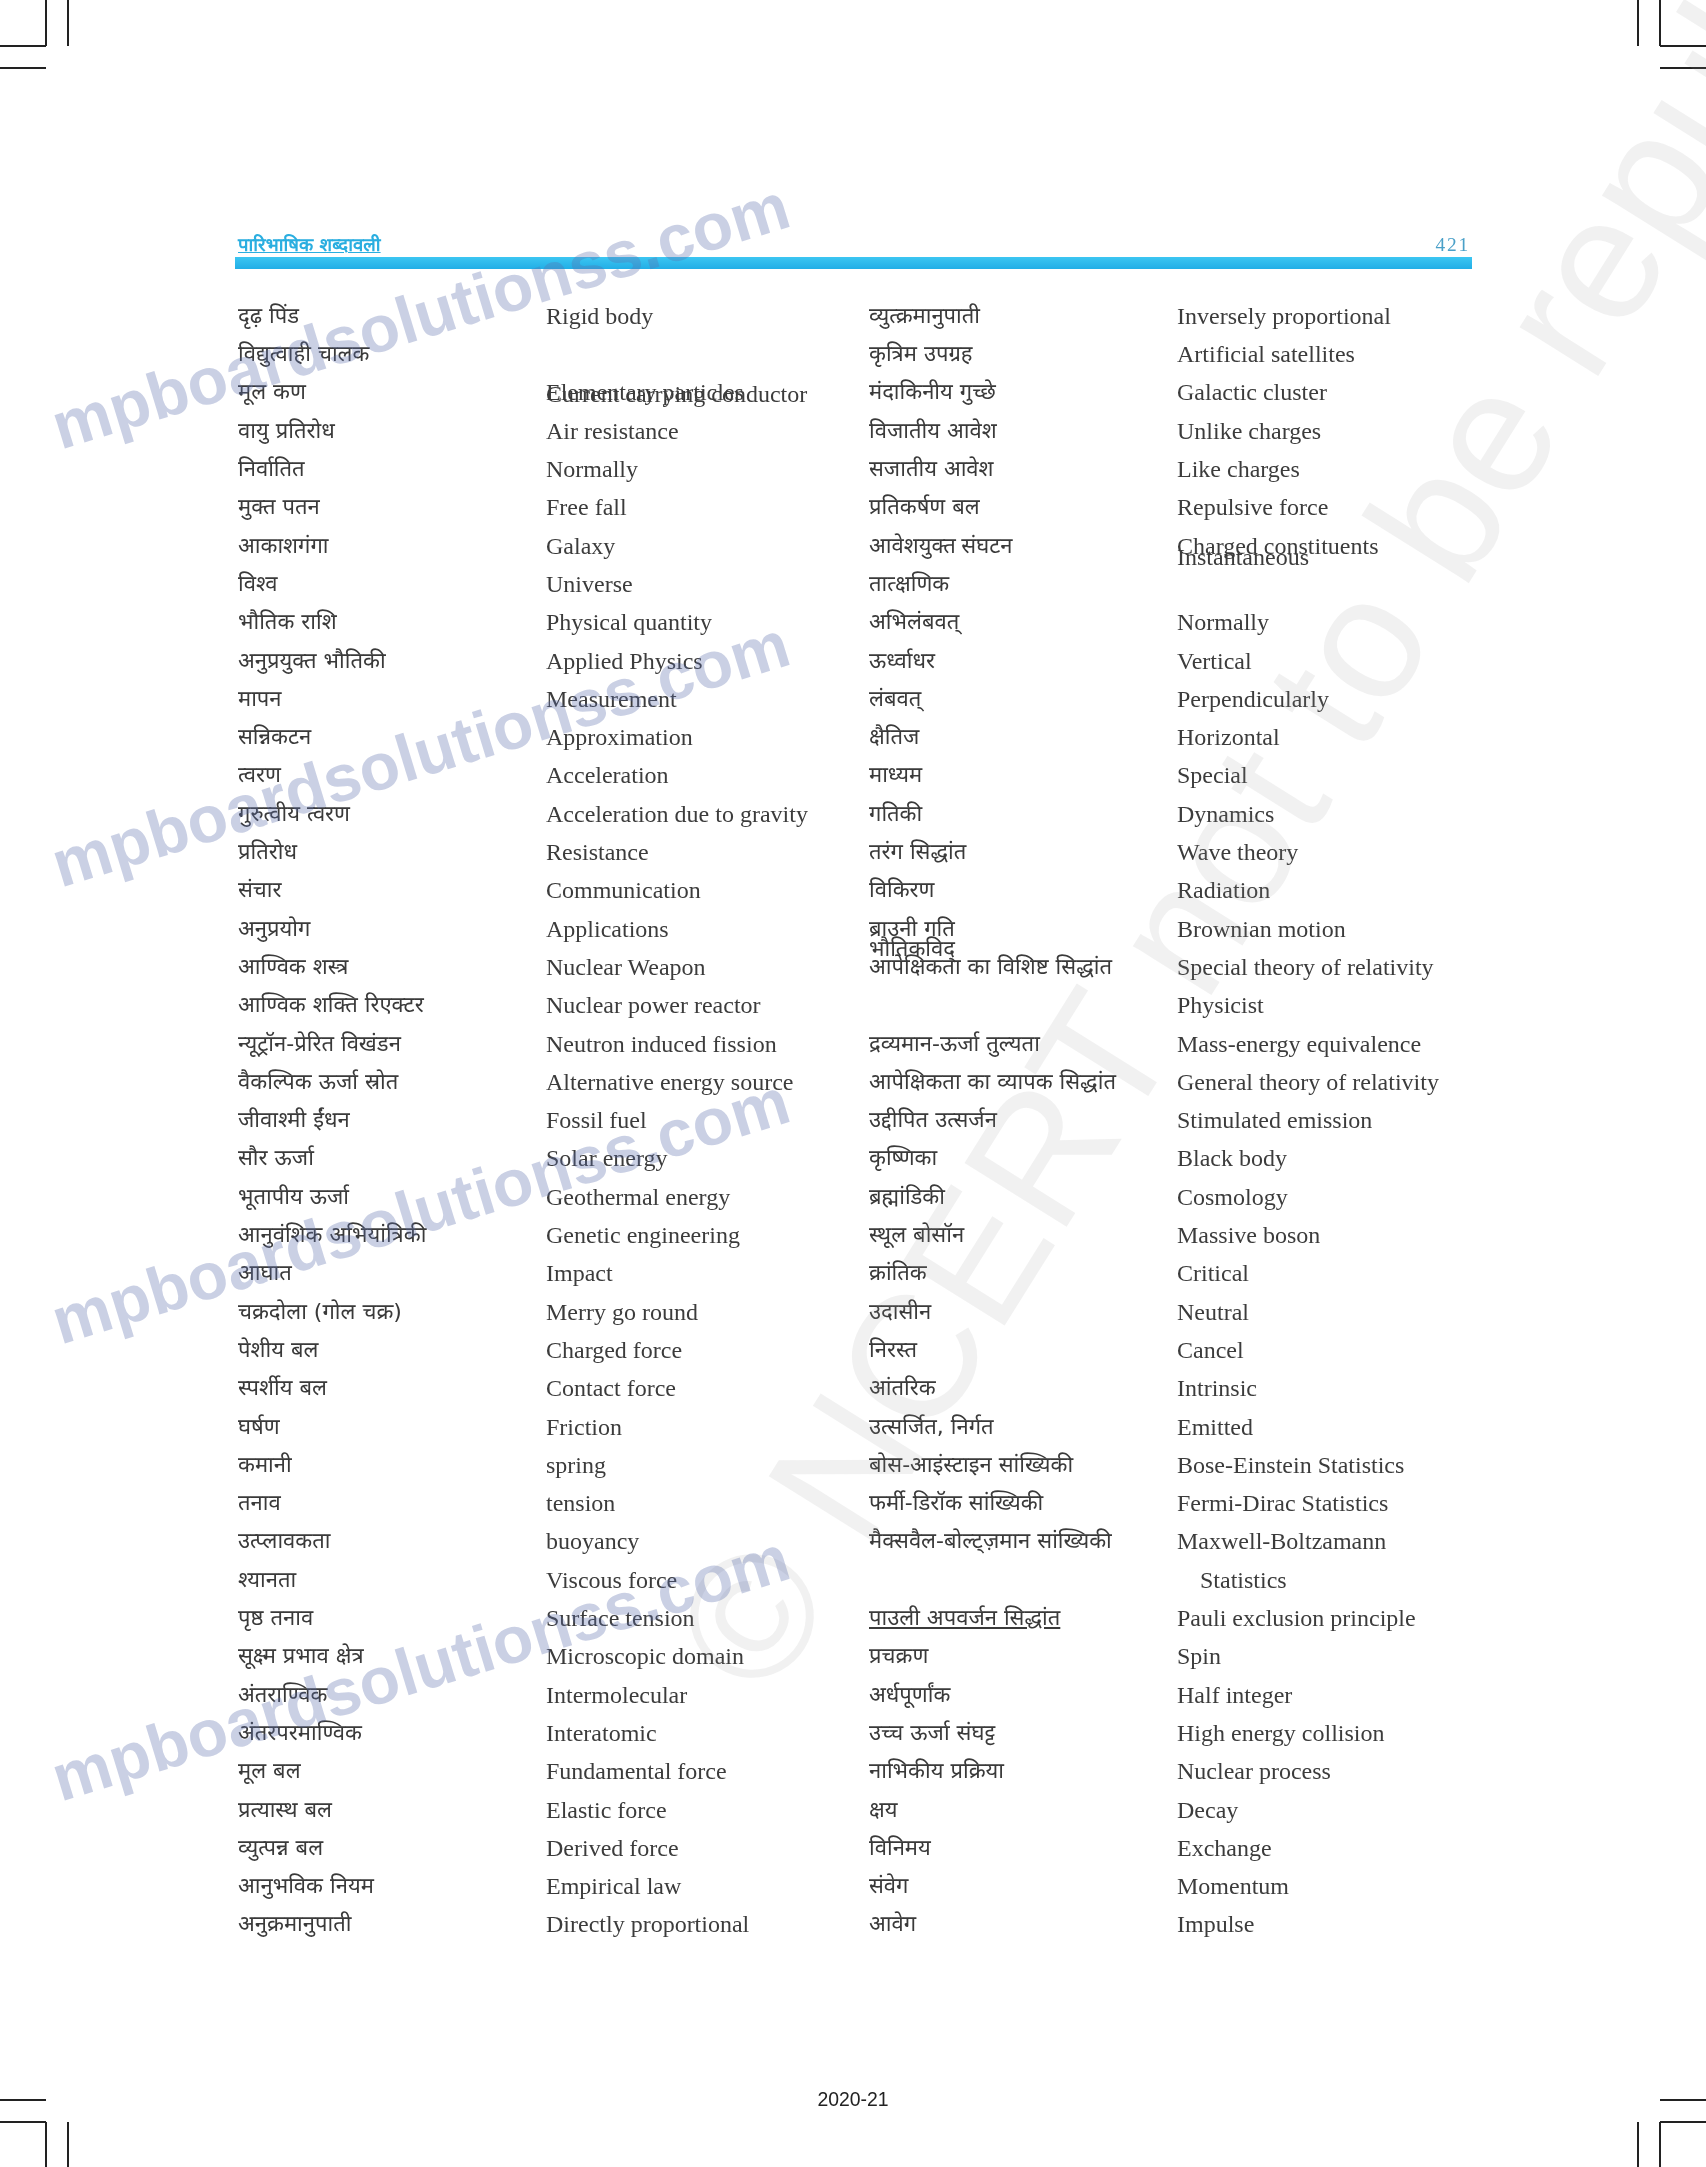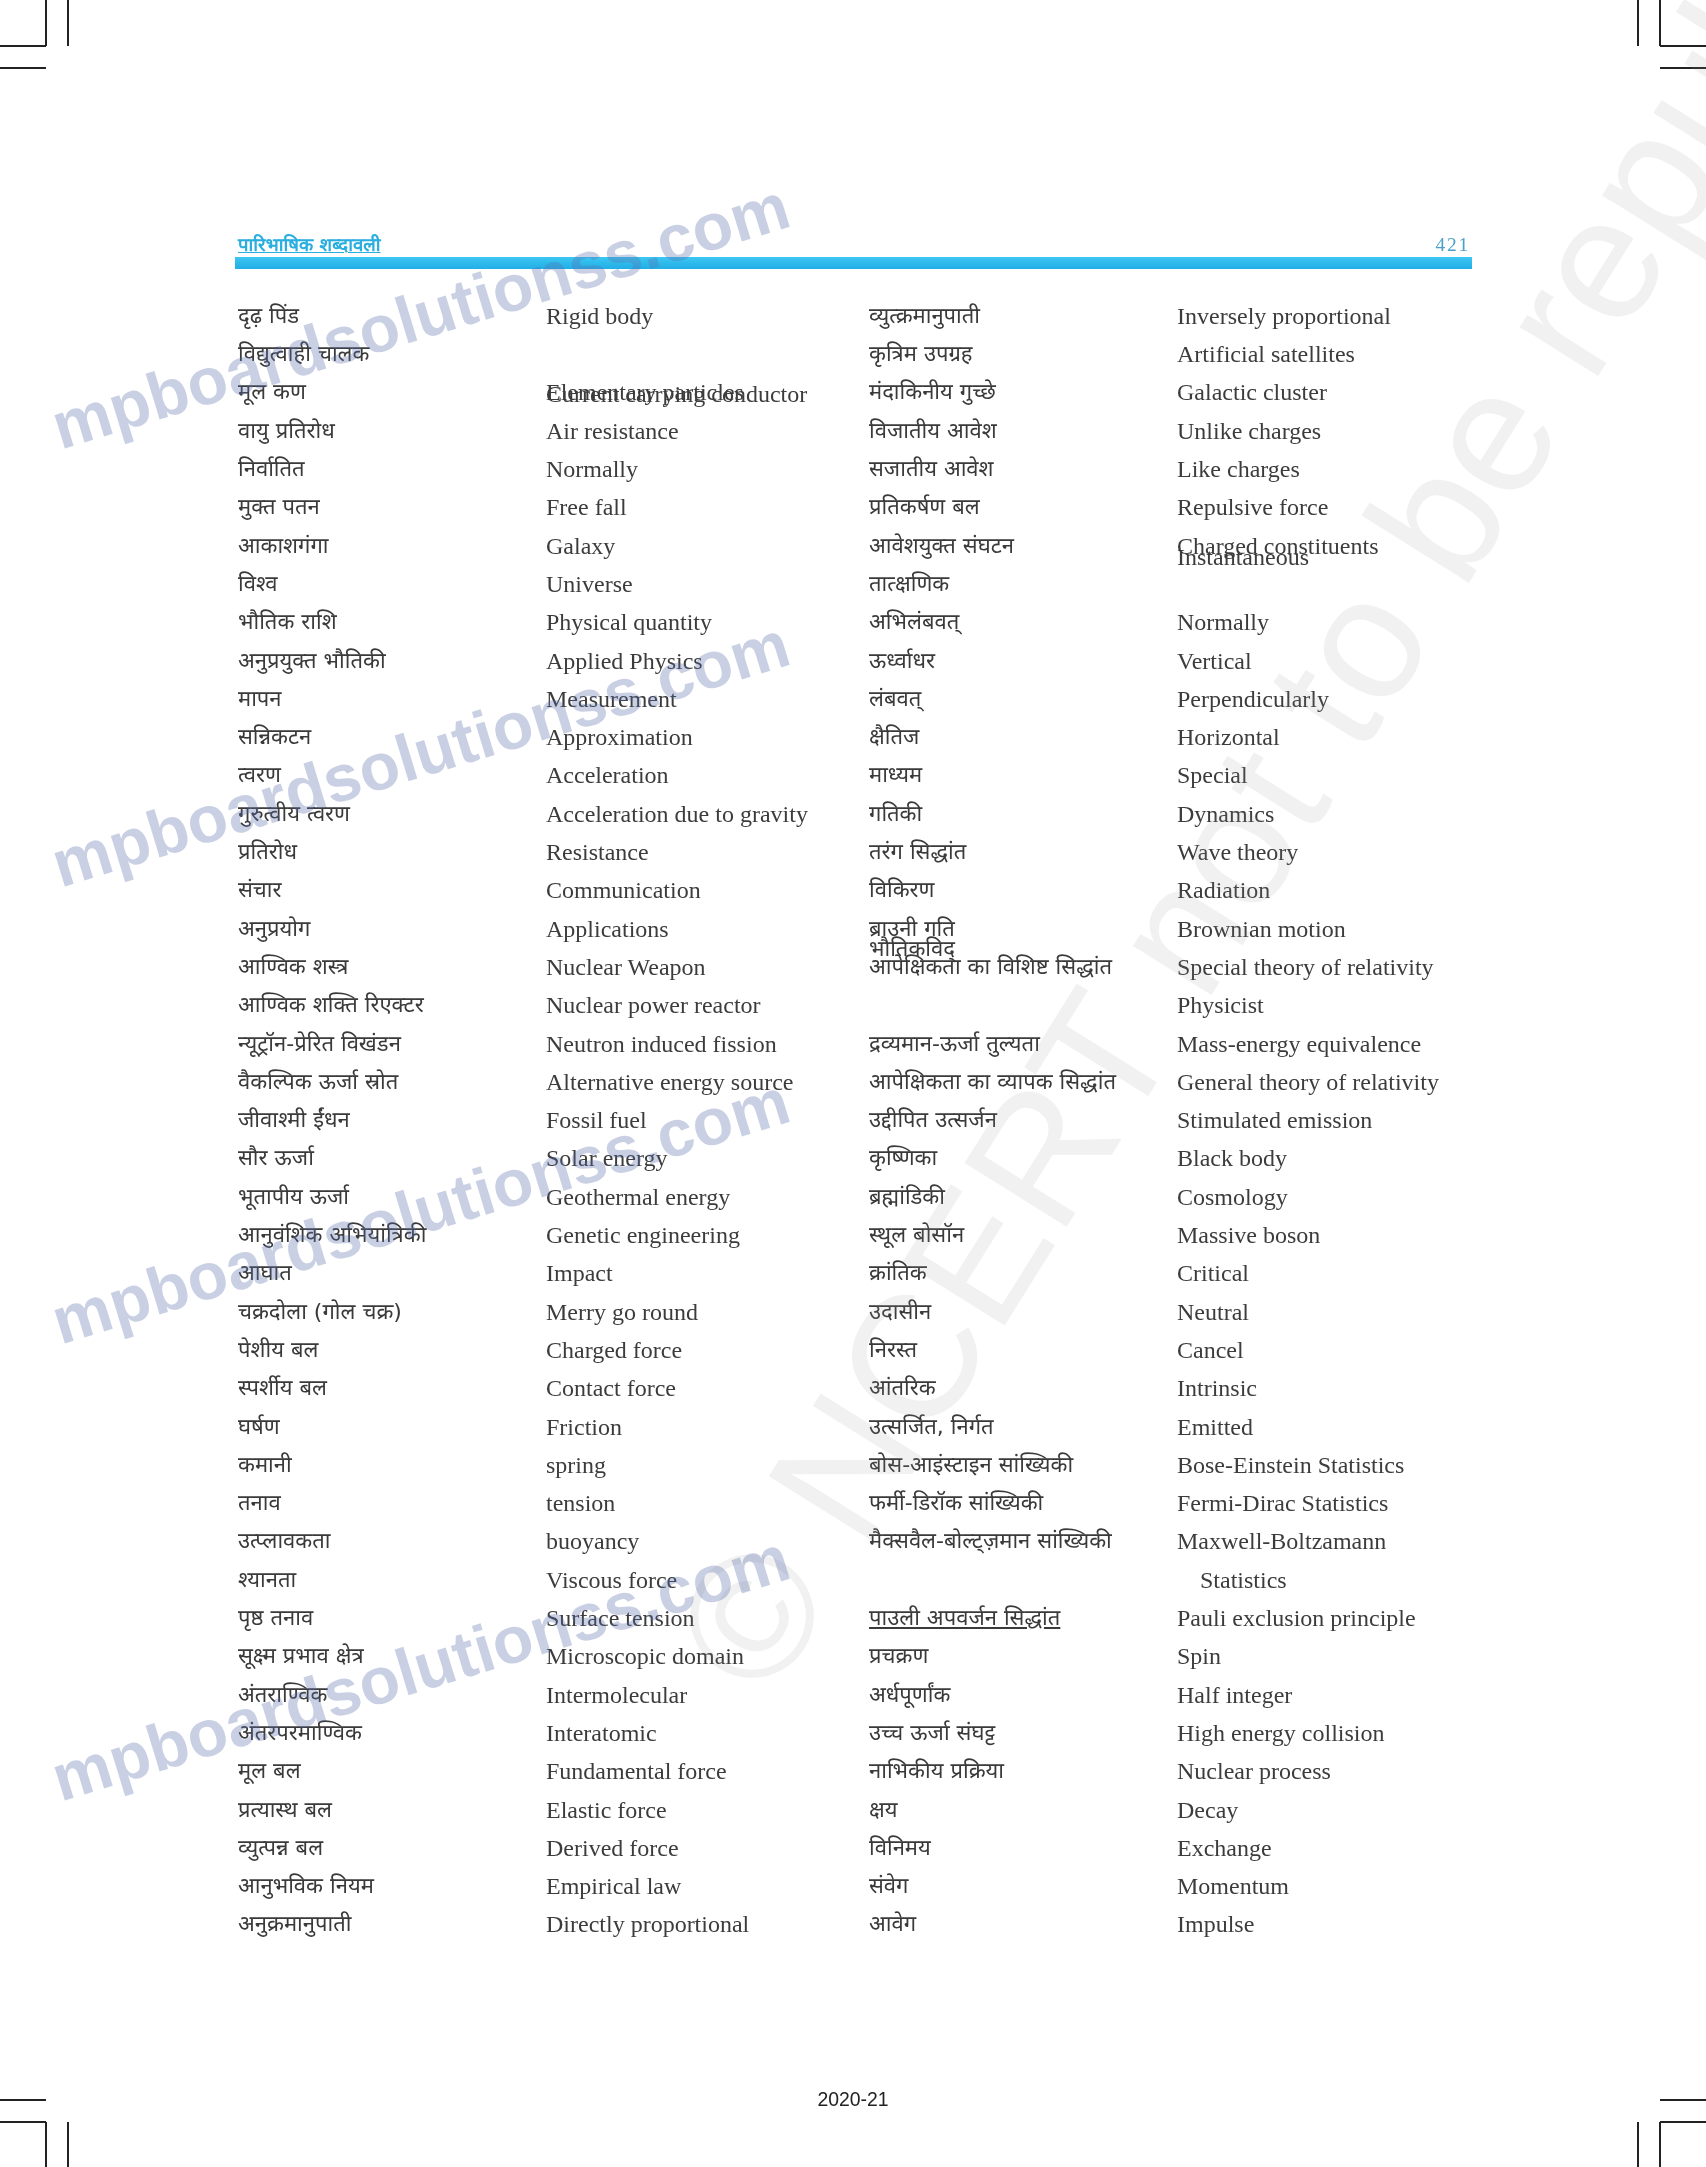--- a/index.html
+++ b/index.html
@@ -160,21 +160,21 @@
     <div class="entry hi" style="left: 869px; top: 340px;">कृत्रिम उपग्रह</div>
     <div class="entry en" style="left: 1177px; top: 340px;">Artificial satellites</div>
     <div class="entry hi" style="left: 869px; top: 378px;">मंदाकिनीय गुच्छे</div>
     <div class="entry en" style="left: 1177px; top: 378px;">Galactic cluster</div>
     <div class="entry hi" style="left: 869px; top: 417px;">विजातीय आवेश</div>
     <div class="entry en" style="left: 1177px; top: 417px;">Unlike charges</div>
     <div class="entry hi" style="left: 869px; top: 455px;">सजातीय आवेश</div>
     <div class="entry en" style="left: 1177px; top: 455px;">Like charges</div>
     <div class="entry hi" style="left: 869px; top: 493px;">प्रतिकर्षण बल</div>
     <div class="entry en" style="left: 1177px; top: 493px;">Repulsive force</div>
-    <div class="entry hi" style="left: 869px; top: 532px;">आवेशयुक्त संघटन</div>
+    <div class="entry hi" style="left: 869px; top: 532px; font-family: Liberation Serif, serif;">आवेशयुक्त संघटन</div>
     <div class="entry en" style="left: 1177px; top: 532px;">Charged constituents</div>
     <div class="entry hi" style="left: 869px; top: 570px;">तात्क्षणिक</div>
     <div class="entry en" style="left: 1177px; top: 543px;">Instantaneous</div>
     <div class="entry hi" style="left: 869px; top: 608px;">अभिलंबवत्</div>
     <div class="entry en" style="left: 1177px; top: 608px;">Normally</div>
     <div class="entry hi" style="left: 869px; top: 647px;">ऊर्ध्वाधर</div>
     <div class="entry en" style="left: 1177px; top: 647px;">Vertical</div>
     <div class="entry hi" style="left: 869px; top: 685px;">लंबवत्</div>
     <div class="entry en" style="left: 1177px; top: 685px;">Perpendicularly</div>
     <div class="entry hi" style="left: 869px; top: 723px;">क्षैतिज</div>

